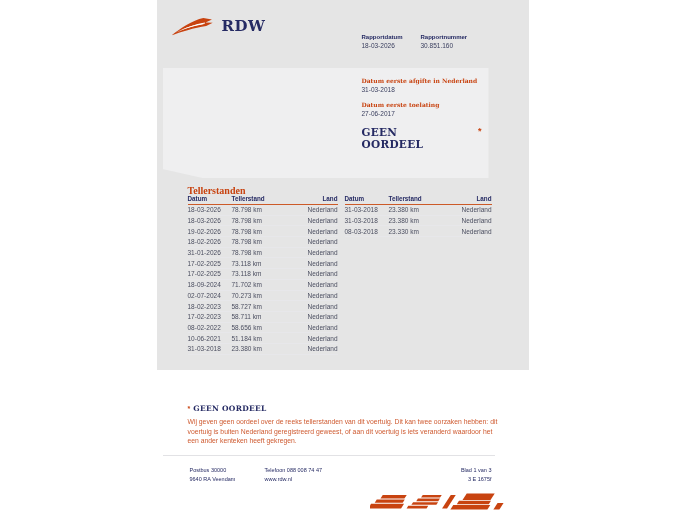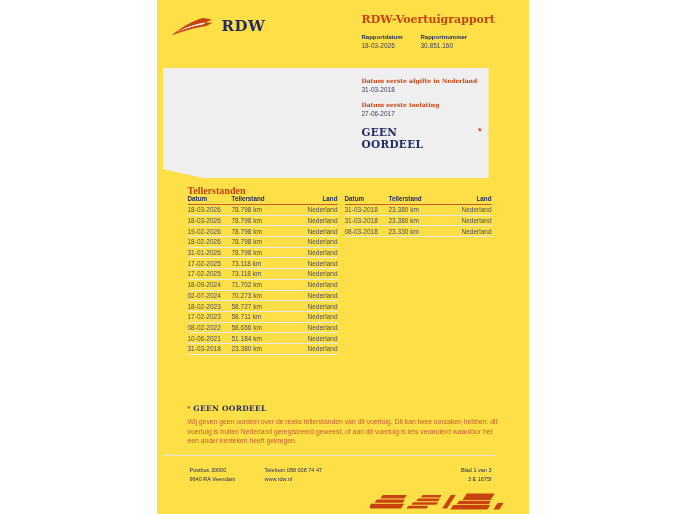--- a/index.html
+++ b/index.html
@@ -1,17 +1,17 @@
 <!DOCTYPE html>
 <html><head>
 <meta charset="utf-8">
 <style>
   html,body{margin:0;padding:0;background:#ffffff;}
   body{width:685px;height:514px;overflow:hidden;font-family:"Liberation Sans",sans-serif;}
-  .page{position:relative;width:372px;height:514px;margin:0 auto;background:#fde047;}
+  .page{position:relative;width:372px;height:370px;margin:0 auto;background:#e5e5e5;}
 
   
   .logo-wrap{position:absolute;left:14px;top:12px;display:flex;align-items:center;gap:5px;}
   .brand-word{font-family:"DejaVu Serif",serif;font-weight:bold;font-size:15px;color:#252a63;letter-spacing:.5px;}
   .doc-title{position:absolute;left:205px;top:13px;font-family:"DejaVu Serif",serif;font-weight:bold;font-size:11px;color:#c84310;}
   .meta{position:absolute;left:205px;top:34px;display:flex;gap:18px;}
   .meta .m-label{font-size:6px;font-weight:bold;color:#252a63;display:block;}
   .meta .m-value{font-size:6.5px;color:#3c4060;display:block;margin-top:2px;}
 
   
@@ -64,21 +64,20 @@
 
   <div class="logo-wrap">
     <svg width="46" height="28" viewBox="0 0 64 36">
       <path fill="#c84310" d="M1 31 C12 22 30 10 45 7 L57 9 48 13 58 13.5 49 18 C33 20 12 27 1 31 Z"></path>
       <path fill="#ffffff" d="M7 27 C20 20 34 15 47 13 L47.5 14.5 C34 16.5 19 22 7 27 Z"></path>
       <path fill="#ffffff" d="M14 23.5 C25 18.5 36 15.5 45 14.5 L45.3 15.6 C36 17 25 20 14 23.5 Z"></path>
     </svg>
     <span class="brand-word">RDW</span>
   </div>
 
-  <div class="doc-title">RDW-Voertuigrapport</div>
 
   <div class="meta">
     <div>
       <span class="m-label">Rapportdatum</span>
       <span class="m-value">18-03-2026</span>
     </div>
     <div>
       <span class="m-label">Rapportnummer</span>
       <span class="m-value">30.851.160</span>
     </div>

